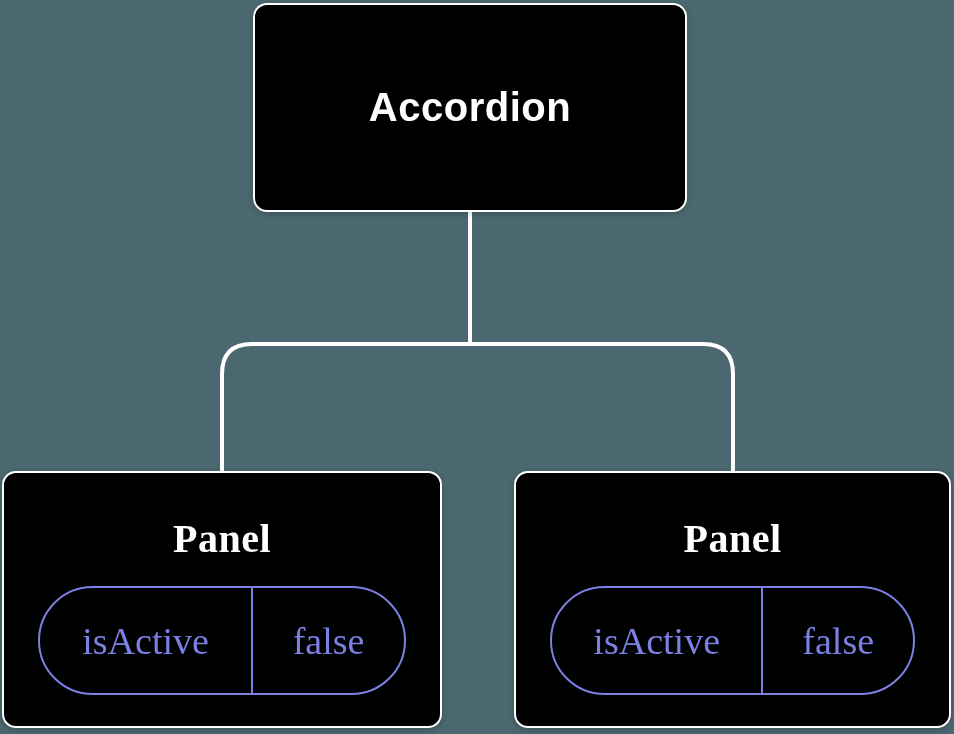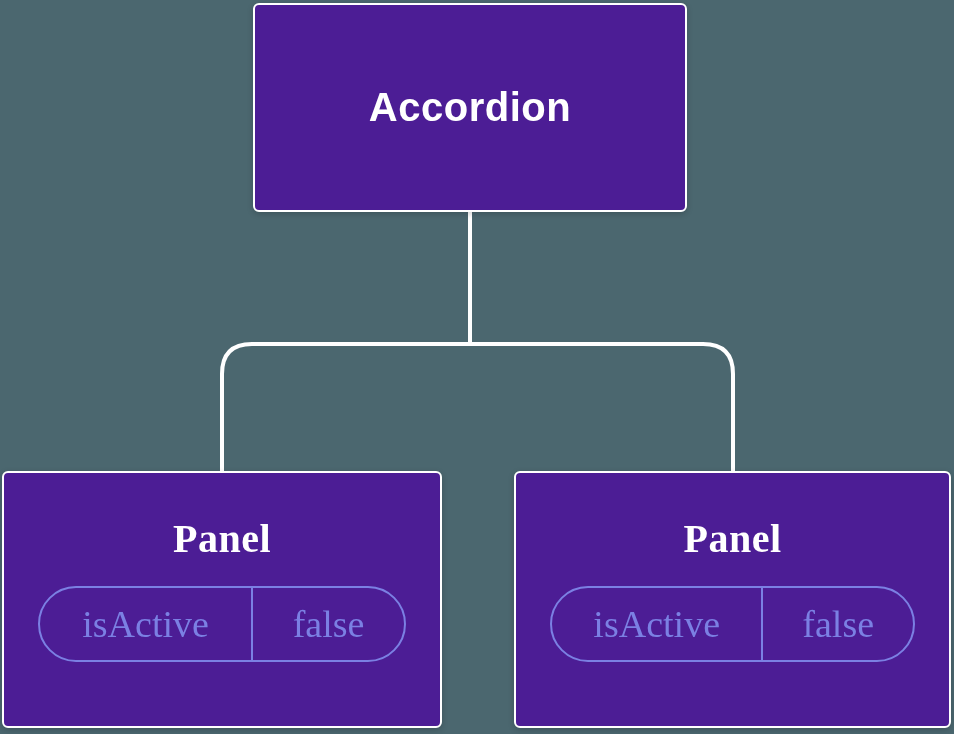--- a/index.html
+++ b/index.html
@@ -24,23 +24,23 @@
   }
   .connector-svg path {
     fill: none;
     stroke: #FFFFFF;
     stroke-width: 4;
     stroke-linecap: butt;
   }
   .node {
     position: absolute;
     box-sizing: border-box;
-    background: #4c1d95;
+    background: #000000;
     border: 2.5px solid #FFFFFF;
-    border-radius: 6px;
+    border-radius: 14px;
     box-shadow: 0 2px 6px rgba(0,0,0,0.18);
   }
   .root-node {
     left: 253px;
     top: 3px;
     width: 434px;
     height: 209px;
     display: flex;
     align-items: center;
     justify-content: center;
@@ -61,21 +61,21 @@
     justify-content: flex-start;
     padding-top: 42px;
     font-family: Liberation Serif, serif;
   }
   .panel-left  { left: 2px;   width: 440px; }
   .panel-right { left: 514px; width: 437px; }
   .state-pill {
     margin-top: 24px;
     box-sizing: border-box;
     width: calc(100% - 68px);
-    height: 76px;
+    height: 109px;
     border: 2.5px solid #7B80E3;
     border-radius: 60px;
     display: flex;
     overflow: hidden;
     text-align: center;
   }
   .state-key-cell {
     flex: 0 0 58%;
     display: flex;
     align-items: center;

